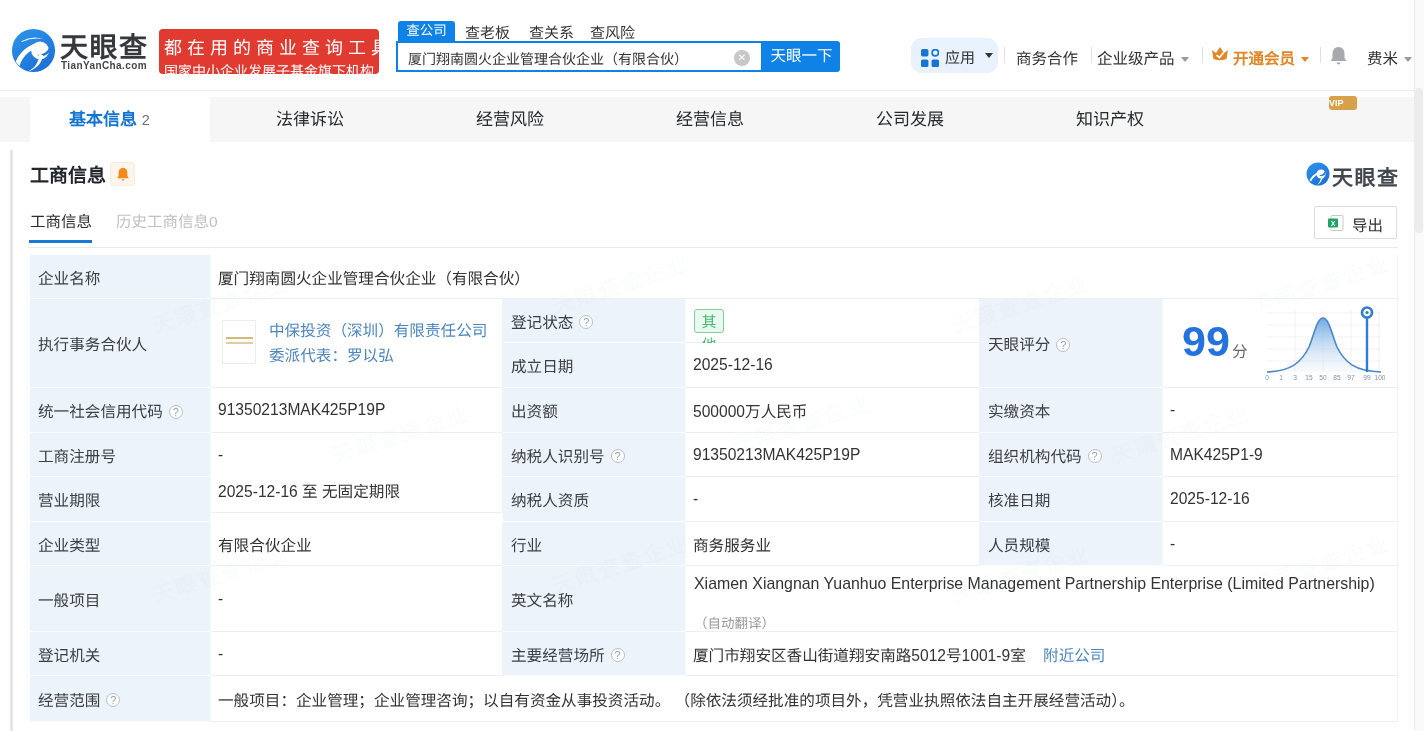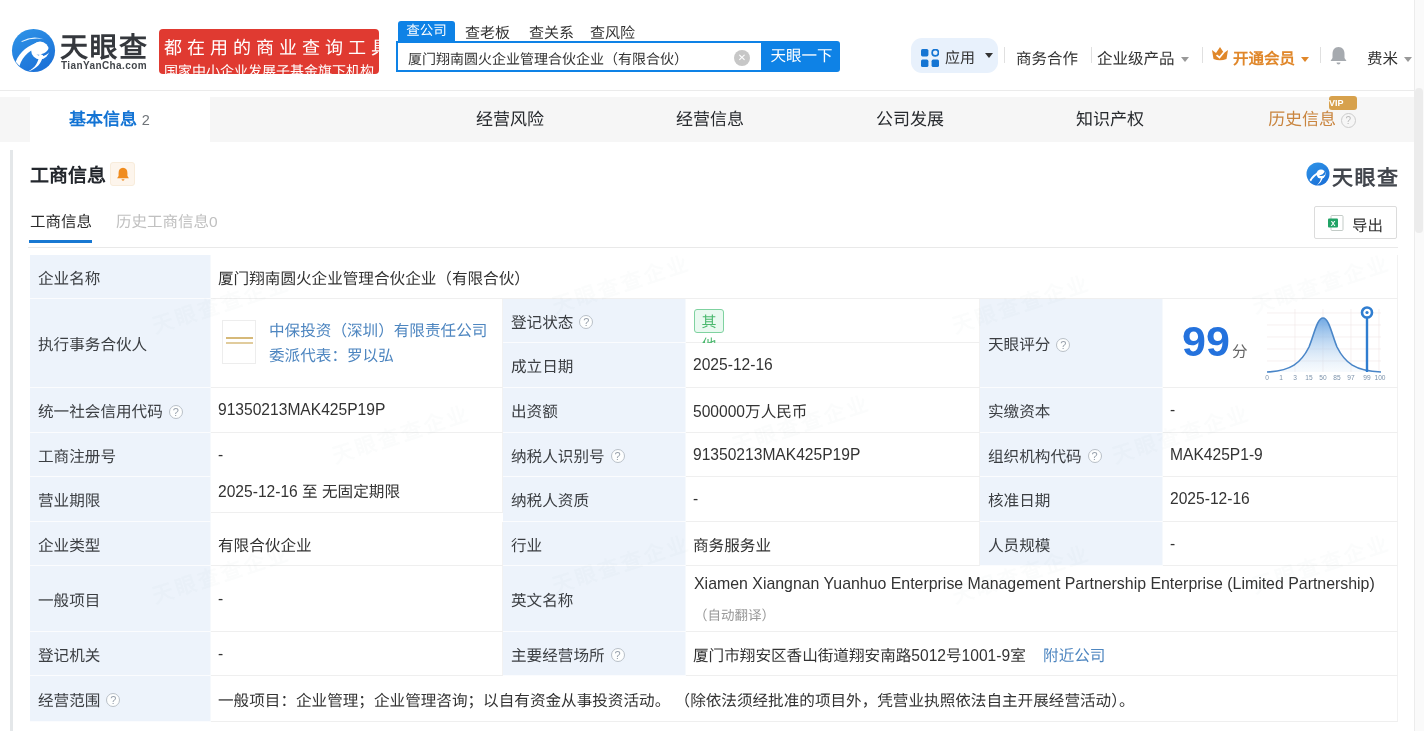--- a/index.html
+++ b/index.html
@@ -76,21 +76,21 @@
   .cell { position:absolute; border-right:1px solid #e9eef4; border-bottom:1px solid #e9eef4;
     font-size:15.6px; }
   .lbl { background:#edf3fb; color:#3b3e42; border-right:1px solid #f6f9fc; border-bottom:1px solid #fbfcfe;}
   .val { background:#fff; color:#333; border-right:1px solid #f2f2f2; border-bottom:1px solid #efefef; }
   .lbl .tx { position:absolute; left:8px; top:50%; transform:translateY(-50%); white-space:nowrap; }
   .val .tx { position:absolute; left:7px; top:50%; transform:translateY(-50%); white-space:nowrap; }
   .qm { display:inline-block; width:14px; height:14px; border:1px solid #b9c0c8; border-radius:50%;
     color:#98a1ac; font-size:11px; line-height:13px; text-align:center; vertical-align:1.5px; margin-left:6px;
     background:#fdfefe; }
   .link { color:#4e86c0; }
-  .gray { color:#999; }
+  .gray { color:#999;margin-top:8px; }
   .wmk { position:absolute; width:160px; height:40px; transform:rotate(-18deg);
     color:rgba(125,132,142,0.027); font-size:21px; font-weight:bold; letter-spacing:3px; }
   .wmk::after { content:"天眼查查企业"; }
 </style>
 </head>
 <body>
 <div id="page">
 
   <div id="header">
     <svg class="abs" style="left:11px;top:28px" width="45" height="45" viewBox="0 0 48 48">
@@ -147,27 +147,25 @@
     <div class="vdiv" style="left:1320px"></div>
     <svg class="abs" style="left:1329px;top:46px" width="19" height="20" viewBox="0 0 19 20">
       <path d="M9.5 1 C5.5 1 3.5 4 3.5 8 L3.5 12 L1.5 15 L17.5 15 L15.5 12 L15.5 8 C15.5 4 13.5 1 9.5 1 Z" fill="#a6aaaf"></path>
       <path d="M7.5 16.5 a2 2 0 0 0 4 0 Z" fill="#a6aaaf"></path>
     </svg>
     <div class="hmenu" style="left:1367px">费米<span class="caret-d caret-g"></span></div>
   </div>
 
   <div id="navbar">
     <div class="ntab" id="ntab1">基本信息 <span class="num">2</span></div>
+    <div class="ntab" style="left:210px;width:200px">法律诉讼</div>
     <div class="ntab" style="left:410px;width:200px">经营风险</div>
     <div class="ntab" style="left:610px;width:200px">经营信息</div>
     <div class="ntab" style="left:810px;width:200px">公司发展</div>
     <div class="ntab" style="left:1010px;width:200px">知识产权</div>
-    <div class="ntab" style="left:1212px;width:200px;color:#c9853f">历史信息
-      <span style="display:inline-block;width:15px;height:15px;border:1px solid #ccc;border-radius:50%;color:#bbb;font-size:10px;line-height:14px;vertical-align:1px">?</span>
-    </div>
     <div class="abs" style="left:1329px;top:-1px;width:28px;height:14px;background:#d7a14c;border-radius:3px;color:#fff;font-size:9px;font-weight:bold;line-height:14px">VIP</div>
   </div>
 
   <div id="leftrail"></div>
   <div id="sec-title">工商信息</div>
   <div id="bellbadge"><svg width="14" height="15" viewBox="0 0 19 20" style="margin-top:4px">
     <path d="M9.5 1 C5.5 1 3.5 4 3.5 8 L3.5 12 L1.5 15 L17.5 15 L15.5 12 L15.5 8 C15.5 4 13.5 1 9.5 1 Z" fill="#f08c1e"></path>
     <path d="M7.5 16.5 a2 2 0 0 0 4 0 Z" fill="#f08c1e"></path>
   </svg></div>
   <div id="wm">

